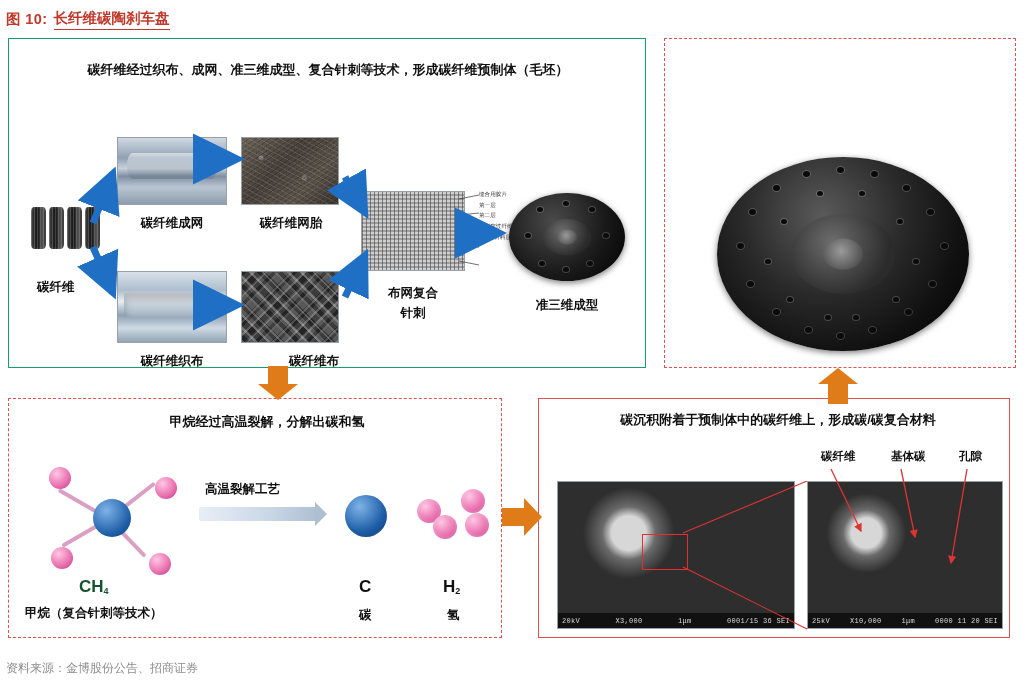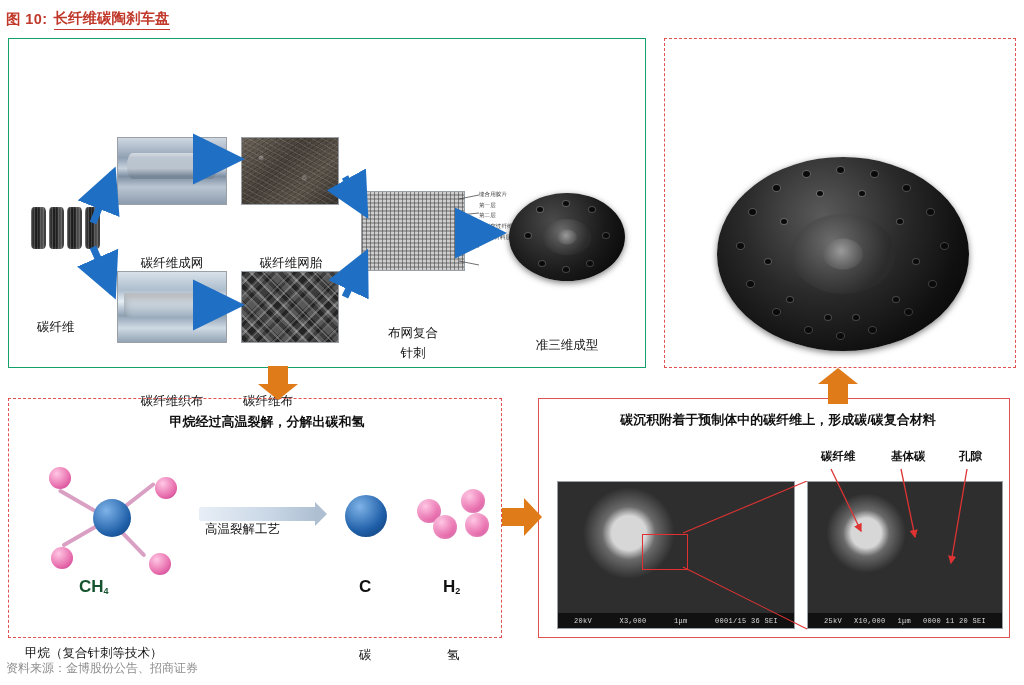--- a/index.html
+++ b/index.html
@@ -27,21 +27,21 @@
   .panel-green{border:1.6px solid #14a06a;}
   .panel-dash-red{border:1.6px dashed #e05151;}
   .panel-dash-red2{border:1.6px dashed #e05151;}
   .panel-solid-red{border:1.6px solid #e05151;}
 
   .panel-head{
     font-size:13px;font-weight:bold;color:#111;line-height:1.45;
     text-align:center;
   }
   
-  .lbl{position:absolute;font-size:12.5px;font-weight:normal;color:#111;white-space:nowrap;margin-top:40px;}
+  .lbl{position:absolute;font-size:12.5px;font-weight:bold;color:#111;white-space:nowrap;}
   .lbl.c{text-align:center;}
 
   
   .photo{position:absolute;box-sizing:border-box;border:1px solid #9aa0a6;overflow:hidden;}
   .ph-rollers{
     background:
       linear-gradient(180deg,#cfd8e3 0%,#aab7c6 18%,#8fa0b3 30%,#c7d2dd 46%,#7e8fa2 58%,#b9c5d2 74%,#8d9daf 100%);
   }
   .ph-rollers:after{
     content:"";position:absolute;left:8%;top:22%;width:84%;height:40%;
@@ -94,21 +94,21 @@
       radial-gradient(circle at 70% 60%,#cfcfcf 0 8%,#5a5a5a 13%,#222 22%),
       radial-gradient(circle at 55% 20%,#bdbdbd 0 6%,#4a4a4a 11%,#1b1b1b 20%),
       radial-gradient(circle at 20% 78%,#c9c9c9 0 7%,#555 12%,#191919 21%),
       radial-gradient(circle at 82% 85%,#c0c0c0 0 6%,#4f4f4f 11%,#141414 20%),
       #0d0d0d;
   }
   .sem-bar{
     position:absolute;left:0;bottom:0;width:100%;height:15px;
     background:#111;color:#d9d9d9;font-size:7px;
     display:flex;align-items:center;justify-content:space-between;
-    padding:0 16px;box-sizing:border-box;letter-spacing:.3px;
+    padding:0 4px;box-sizing:border-box;letter-spacing:.3px;
     font-family:"Liberation Mono","DejaVu Sans Mono",monospace;
   }
   
   .bundle{position:absolute;}
   .bundle i{
     position:absolute;top:0;width:15px;height:42px;border-radius:3px/5px;
     background:linear-gradient(90deg,#3c3c3c,#151515 45%,#555 75%,#2a2a2a);
     box-shadow:inset 0 0 3px rgba(255,255,255,.25);
     display:block;
   }
@@ -174,40 +174,41 @@
 </head>
 <body>
 
 <div class="fig-title">
   <span class="num">图 10:</span>
   <span class="txt">长纤维碳陶刹车盘</span>
 </div>
 
 <div class="panel panel-green" style="left:8px;top:38px;width:638px;height:330px;">
 
+  <div class="panel-head" style="position:absolute;left:14px;top:22px;width:610px;">碳纤维经过织布、成网、准三维成型、复合针刺等技术，形成碳纤维预制体（毛坯）</div>
 
   <div class="bundle" style="left:22px;top:168px;width:80px;height:44px;">
     <i style="left:0;"></i>
       <i style="left:18px;"></i>
       <i style="left:36px;"></i>
       <i style="left:54px;"></i>
   </div>
   <div class="lbl" style="left:28px;top:240px;">碳纤维</div>
 
   <div class="photo ph-rollers" style="left:108px;top:98px;width:110px;height:68px;"></div>
   <div class="lbl c" style="left:113px;top:176px;width:100px;text-align:center;">碳纤维成网</div>
 
   <div class="photo ph-webfelt" style="left:232px;top:98px;width:98px;height:68px;"></div>
   <div class="lbl c" style="left:234px;top:176px;width:96px;text-align:center;">碳纤维网胎</div>
 
   <div class="photo ph-weaveloom" style="left:108px;top:232px;width:110px;height:72px;"></div>
   <div class="lbl c" style="left:108px;top:314px;width:110px;text-align:center;">碳纤维织布</div>
 
   <div class="photo ph-cfcloth" style="left:232px;top:232px;width:98px;height:72px;"></div>
-  <div class="lbl c" style="left:234px;top:314px;width:96px;text-align:left;">碳纤维布</div>
+  <div class="lbl c" style="left:234px;top:314px;width:96px;text-align:right;">碳纤维布</div>
 
   <div class="photo ph-needle" style="left:352px;top:152px;width:104px;height:80px;"></div>
   <svg style="position:absolute;left:448px;top:150px;" width="78" height="84">
     <line x1="2" y1="10" x2="22" y2="6" stroke="#333" stroke-width=".7"></line>
     <line x1="2" y1="26" x2="22" y2="24" stroke="#333" stroke-width=".7"></line>
     <line x1="2" y1="42" x2="22" y2="42" stroke="#333" stroke-width=".7"></line>
     <line x1="2" y1="56" x2="22" y2="58" stroke="#333" stroke-width=".7"></line>
     <line x1="2" y1="72" x2="22" y2="76" stroke="#333" stroke-width=".7"></line>
   </svg>
   <div style="position:absolute;left:470px;top:150px;width:60px;font-size:5.6px;line-height:1.9;color:#333;">

